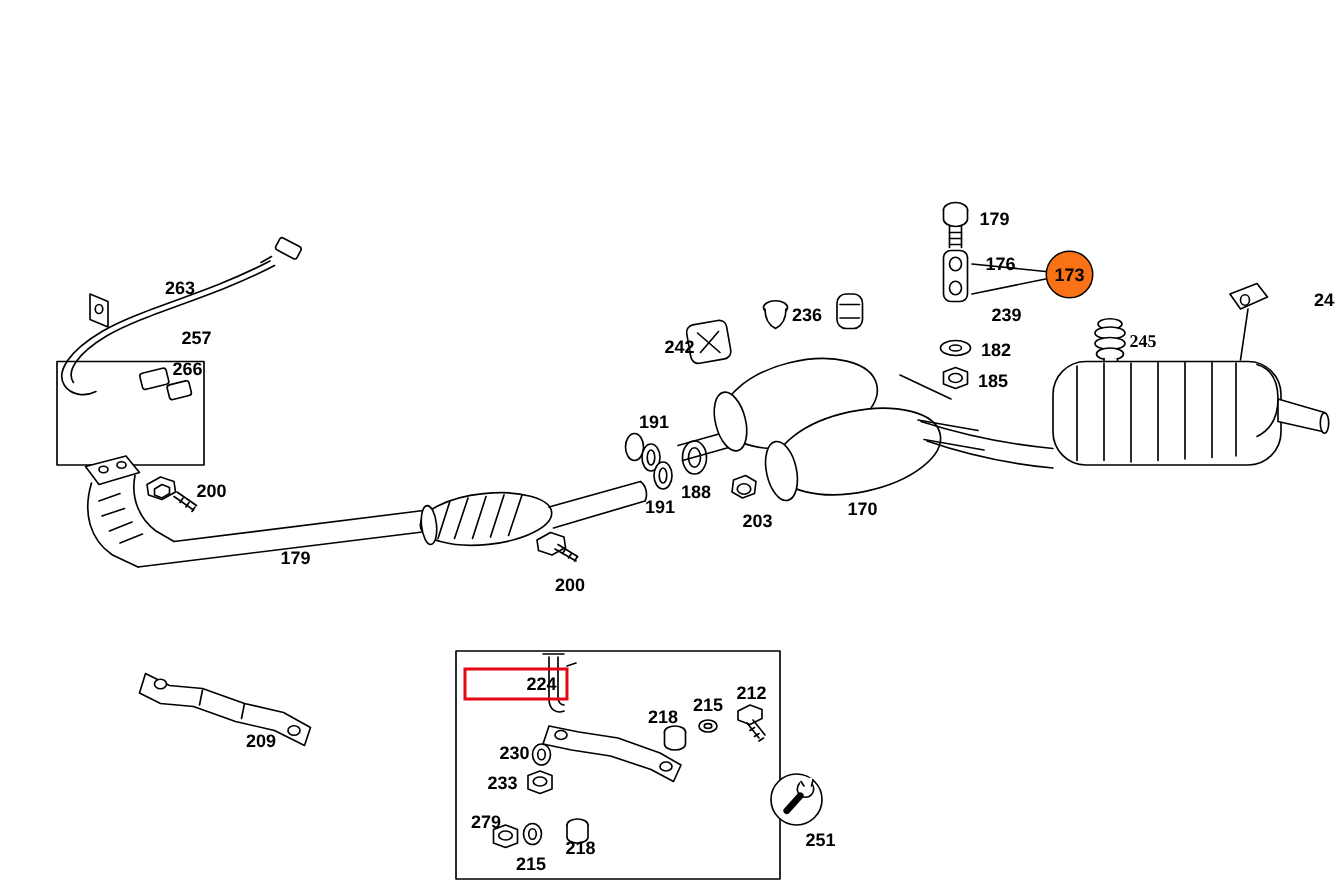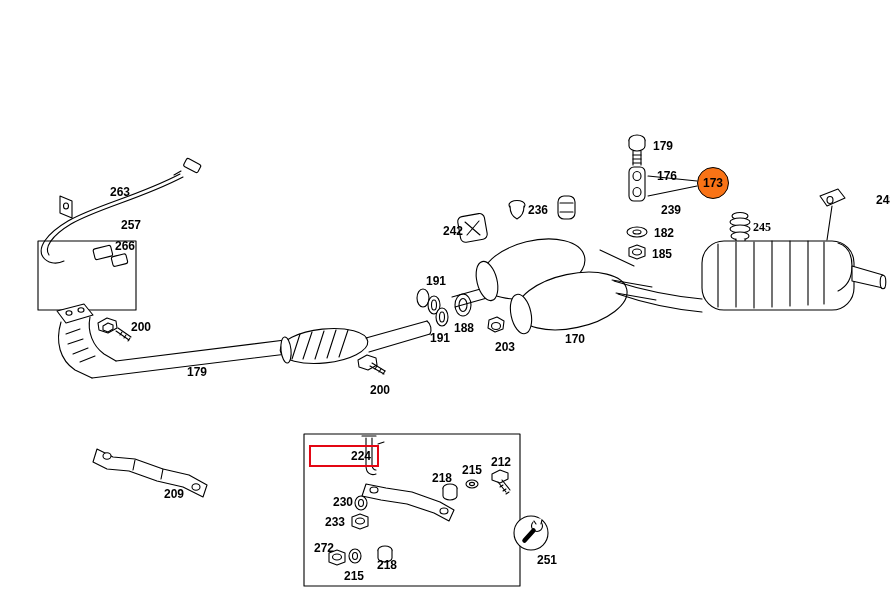--- a/index.html
+++ b/index.html
@@ -278,19 +278,19 @@
       <div class="part-label" style="left: 664px; top: 233px;">182</div>
       <div class="part-label" style="left: 662px; top: 254px;">185</div>
       <div class="part-label" style="left: 762px; top: 227px; font-family: Liberation Serif, serif;">245</div>
       <div class="part-label" style="left: 853px; top: 200px; margin-left: 33px;">248</div>
       <div class="part-label highlighted" style="left: 344px; top: 456px; padding-left: 40px;">224</div>
       <div class="part-label" style="left: 442px; top: 478px;">218</div>
       <div class="part-label" style="left: 472px; top: 470px;">215</div>
       <div class="part-label" style="left: 501px; top: 462px;">212</div>
       <div class="part-label" style="left: 343px; top: 502px;">230</div>
       <div class="part-label" style="left: 335px; top: 522px;">233</div>
-      <div class="part-label" style="left: 324px; top: 548px;">272</div>
+      <div class="part-label" style="left: 324px; top: 548px;">279</div>
       <div class="part-label" style="left: 354px; top: 576px;">215</div>
       <div class="part-label" style="left: 387px; top: 565px;">218</div>
       <div class="part-label" style="left: 547px; top: 560px;">251</div>
     </div>
 
 </div>
 
 </body></html>

